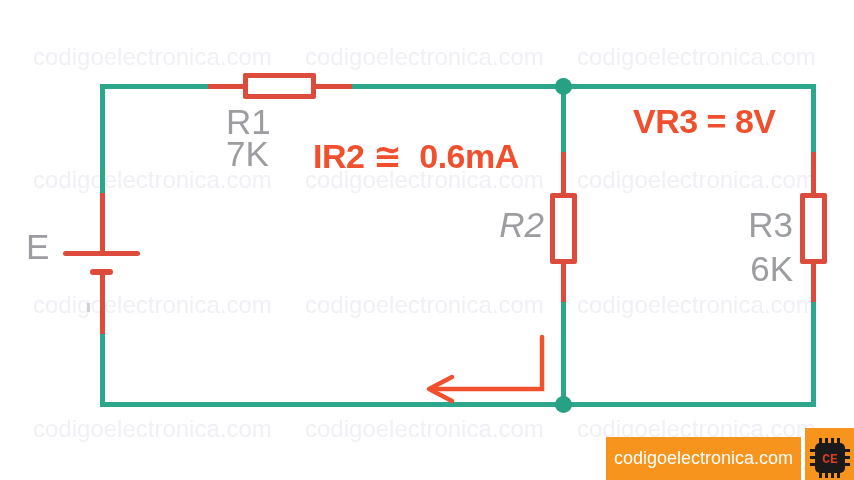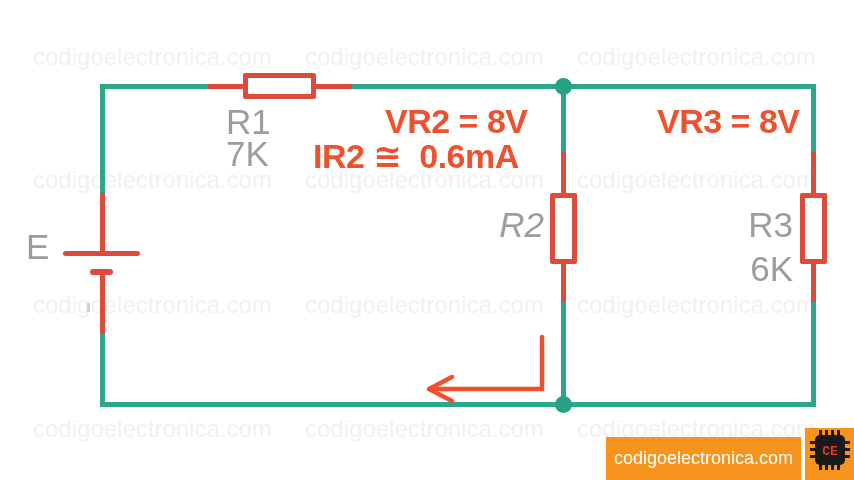--- a/index.html
+++ b/index.html
@@ -23,21 +23,21 @@
             white-space:pre; letter-spacing:-0.5px; }
   .ralign { text-align:right; }
 
   
   .arrow-svg { position:absolute; left:423px; top:331px; }
 
   
   .footer-bar { position:absolute; left:606px; top:437px; width:195px; height:43px; background:#f7941e;
                 color:#ffffff; font-size:18px; line-height:43px; text-align:center; white-space:nowrap; }
   .logo-sq  { position:absolute; left:805px; top:428px; width:49px; height:52px; background:#f7941e;
-              display:flex; align-items:flex-start; justify-content:center; }
+              display:flex; align-items:flex-end; justify-content:center; }
 </style>
 </head>
 <body>
 
 <div class="stage">
 
   <div id="watermark-layer">
       <span class="wm" style="left: 33px; top: 43px;">codigoelectronica.com</span>
       <span class="wm" style="left: 305px; top: 43px;">codigoelectronica.com</span>
       <span class="wm" style="left: 577px; top: 43px;">codigoelectronica.com</span>
@@ -83,23 +83,22 @@
 
   <div class="tick" style="left:87px; top:303px;"></div>
 
   <div class="glabel" style="left:226px; top:104px;">R1</div>
   <div class="glabel" style="left:226px; top:136px;">7K</div>
   <div class="glabel ralign" style="right:310px; top:207px;font-style:italic;">R2</div>
   <div class="glabel ralign" style="right:61px; top:207px;">R3</div>
   <div class="glabel ralign" style="right:61px; top:251px;">6K</div>
   <div class="glabel" style="left:26px; top:229px;">E</div>
 
-  <div class="rlabel" style="left:385px; top:104px;">VR2 = 8V</div>
   <div class="rlabel" style="left:313px; top:139px;">IR2 ≅  0.6mA</div>
-  <div class="rlabel" style="left:633px; top:104px;margin-left:24px;">VR3 = 8V</div>
+  <div class="rlabel" style="left:633px; top:104px;">VR3 = 8V</div>
 
   <svg class="arrow-svg" width="128" height="76" viewBox="0 0 128 76">
     <polyline points="119,6 119,58 8,58" fill="none" stroke="#f0502e" stroke-width="4.5" stroke-linejoin="miter" stroke-linecap="round"></polyline>
     <polyline points="29,46 6,58 29,70" fill="none" stroke="#f0502e" stroke-width="4.5" stroke-linejoin="round" stroke-linecap="round"></polyline>
   </svg>
 
   <div class="footer-bar">
     <span>codigoelectronica.com</span>
   </div>
   <div class="logo-sq">

